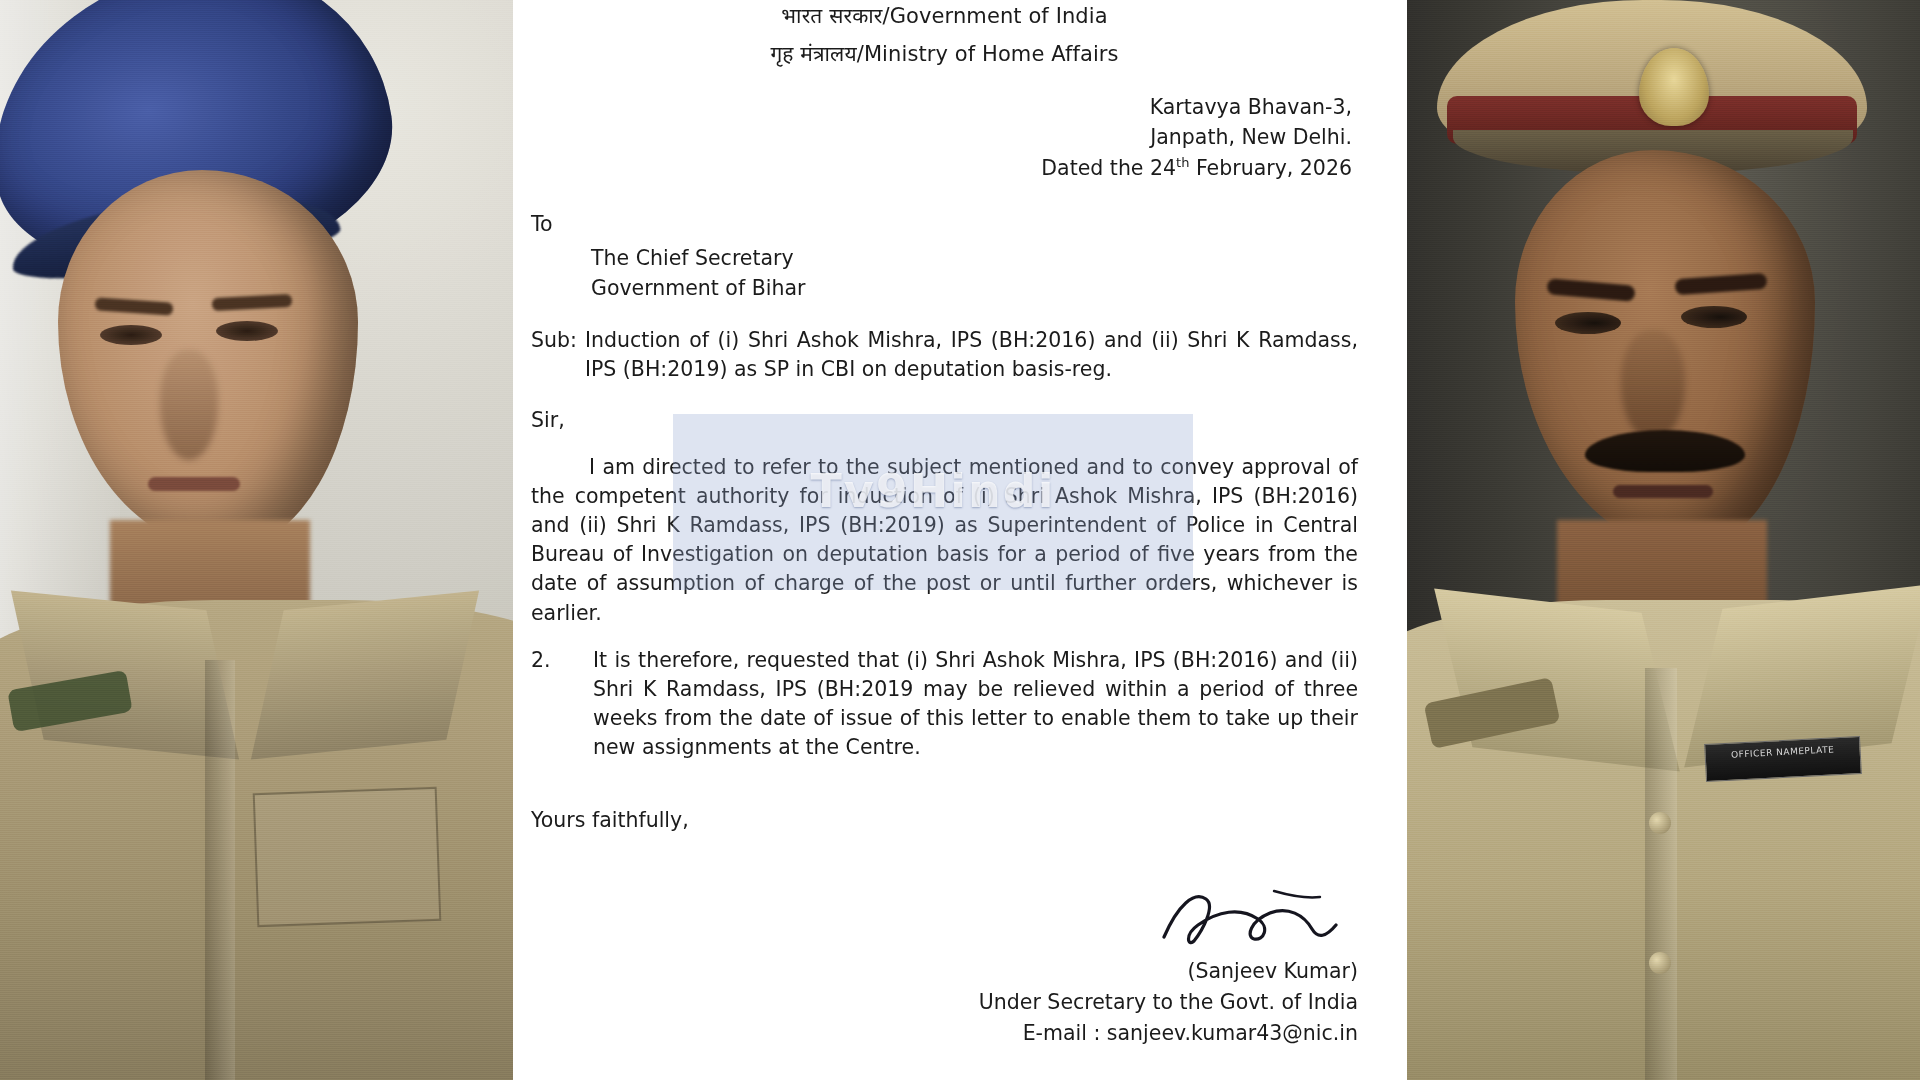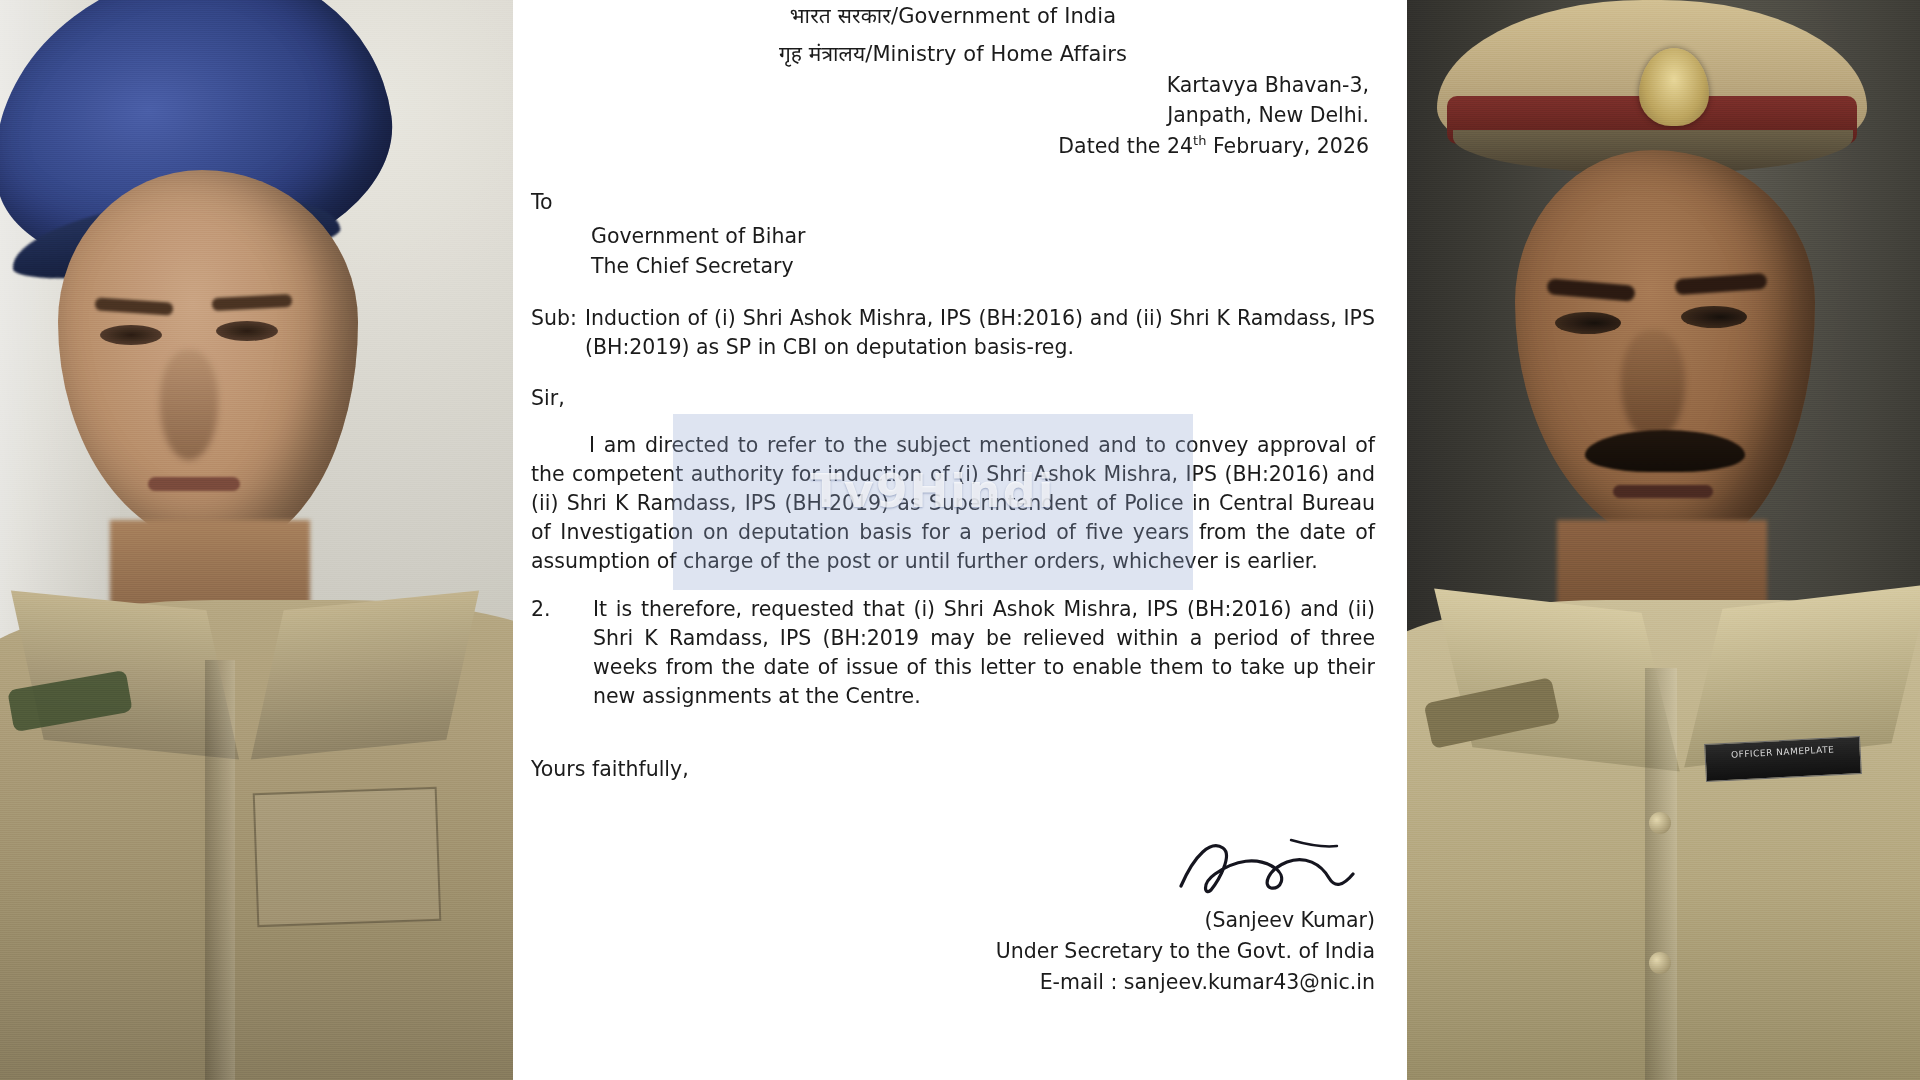--- a/index.html
+++ b/index.html
@@ -163,34 +163,35 @@
     width: 894px;
     height: 1080px;
     background: #ffffff;
     color: #1b1b1b;
     overflow: hidden;
   }
   .doc-inner {
     position: absolute;
     left: 0; top: 0;
     width: 894px;
-    padding: 0 32px 0 18px;
+    padding: 0 49px 0 18px;
     box-sizing: border-box;
     font-family: "DejaVu Sans", sans-serif;
     font-size: 20.5px;
     line-height: 1.42;
   }
   .doc-head {
     text-align: center;
     font-size: 21px;
     letter-spacing: .1px;
   }
   .doc-head .line1 { margin-top: 2px; }
   .doc-head .line2 { margin-top: 8px; }
   .addr-block {
+    margin-top: 22px;
     text-align: right;
     padding-right: 6px;
     line-height: 1.5;
   }
   .addr-block .dated sup { font-size: 13px; }
   .to-word {
     margin-top: 26px;
     margin-left: 0px;
   }
   .to-addr {
@@ -434,22 +435,22 @@
       </div>
 
       <div class="addr-block">
         <div>Kartavya Bhavan-3,</div>
         <div>Janpath, New Delhi.</div>
         <div class="dated"><span>Dated the 24</span><sup>th</sup><span> February, 2026</span></div>
       </div>
 
       <div class="to-word">To</div>
       <div class="to-addr">
+        <div>The Chief Secretary</div>
         <div>Government of Bihar</div>
-        <div>The Chief Secretary</div>
       </div>
 
       <div class="subject">
         <div class="sub-label">Sub:</div>
         <div class="sub-text">Induction of (i) Shri Ashok Mishra, IPS (BH:2016) and (ii) Shri K Ramdass, IPS (BH:2019) as SP in CBI on deputation basis-reg.</div>
       </div>
 
       <div class="salutation">Sir,</div>
 
       <div class="para indent">I am directed to refer to the subject mentioned and to convey approval of the competent authority for induction of (i) Shri Ashok Mishra, IPS (BH:2016) and (ii) Shri K Ramdass, IPS (BH:2019) as Superintendent of Police in Central Bureau of Investigation on deputation basis for a period of five years from the date of assumption of charge of the post or until further orders, whichever is earlier.</div>

